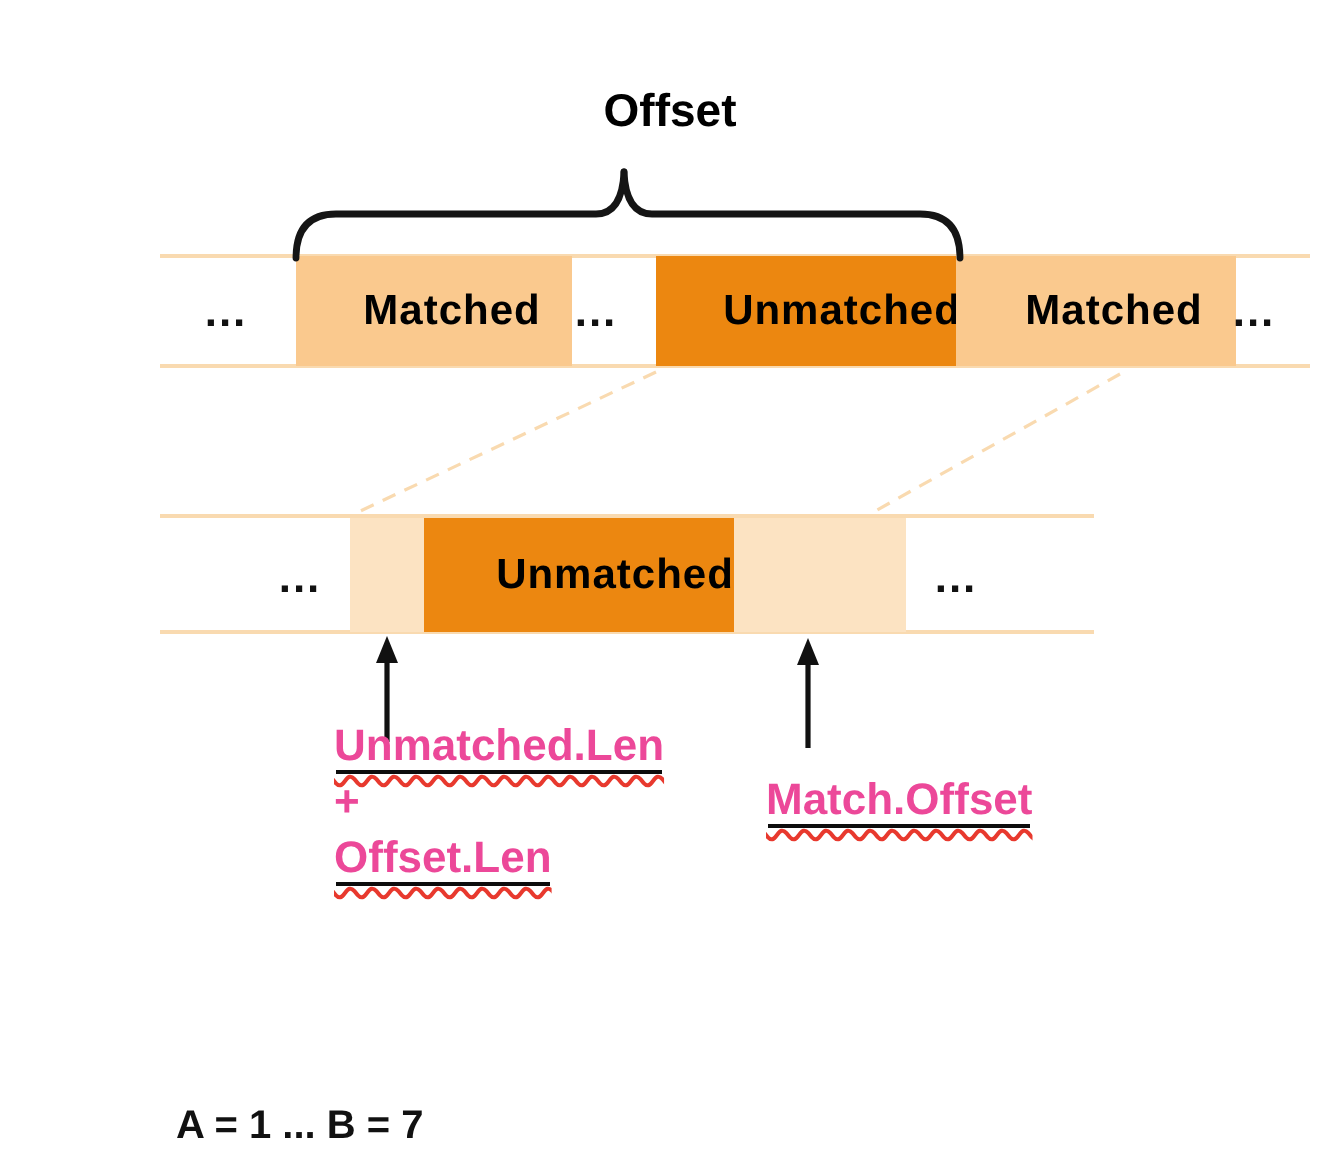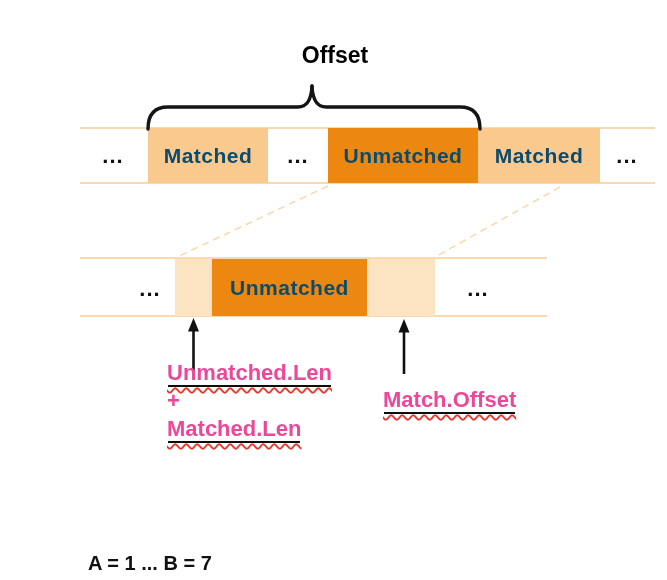--- a/index.html
+++ b/index.html
@@ -7,21 +7,21 @@
     position:relative; width:667px; height:580px; background:#ffffff;
     font-family:"Liberation Sans", sans-serif; overflow:hidden;
   }
   .hline { position:absolute; height:2px; background:#F9DAB0; }
   #band1-top    { left:80px;  top:127px; width:575px; }
   #band1-bottom { left:80px;  top:182px; width:575px; }
   #band2-top    { left:80px;  top:257px; width:467px; }
   #band2-bottom { left:80px;  top:315px; width:467px; }
 
   .cell { position:absolute; display:flex; align-items:center; justify-content:center;
-          color:#0c4a6e; font-weight:700; font-size:21px; letter-spacing:0.5px; }
+          color:#000000; font-weight:700; font-size:21px; letter-spacing:0.5px;padding-left:18px; }
   #c-matched1   { left:148px; top:128px; width:120px; height:55px; background:#FAC98E; }
   #c-unmatched1 { left:328px; top:128px; width:150px; height:55px; background:#EC8710; }
   #c-matched2   { left:478px; top:128px; width:122px; height:55px; background:#FAC98E; }
   #c-cream1     { left:175px; top:259px; width:37px;  height:57px; background:#FCE3C2; }
   #c-unmatched2 { left:212px; top:259px; width:155px; height:57px; background:#EC8710; }
   #c-cream2     { left:367px; top:259px; width:68px;  height:57px; background:#FCE3C2; }
 
   .dots { position:absolute; transform:translate(-50%,-50%); font-weight:700;
           font-size:22px; color:#111111; letter-spacing:1px; }
   #dots-t1 { left:113px; top:156px; }
@@ -77,21 +77,21 @@
     <line x1="560" y1="187" x2="435" y2="257" stroke="#F9DAB0" stroke-width="1.6" stroke-dasharray="7 5"></line>
     <line x1="193.5" y1="330" x2="193.5" y2="371" stroke="#111111" stroke-width="2.6"></line>
     <polygon points="193.5,318 188,331.5 199,331.5" fill="#111111"></polygon>
     <line x1="404" y1="331" x2="404" y2="374" stroke="#111111" stroke-width="2.6"></line>
     <polygon points="404,319 398.5,332.5 409.5,332.5" fill="#111111"></polygon>
   </svg>
 
   <div class="ann-block" id="ann-left">
     <div><span class="ann">Unmatched.Len</span></div>
     <div>+</div>
-    <div><span class="ann">Matched.Len</span></div>
+    <div><span class="ann">Offset.Len</span></div>
   </div>
   <div class="ann-block" id="ann-right">
     <span class="ann">Match.Offset</span>
   </div>
 
   <div id="example">
     <div>A = 1 ... B = 7</div>
     
   </div>
 

